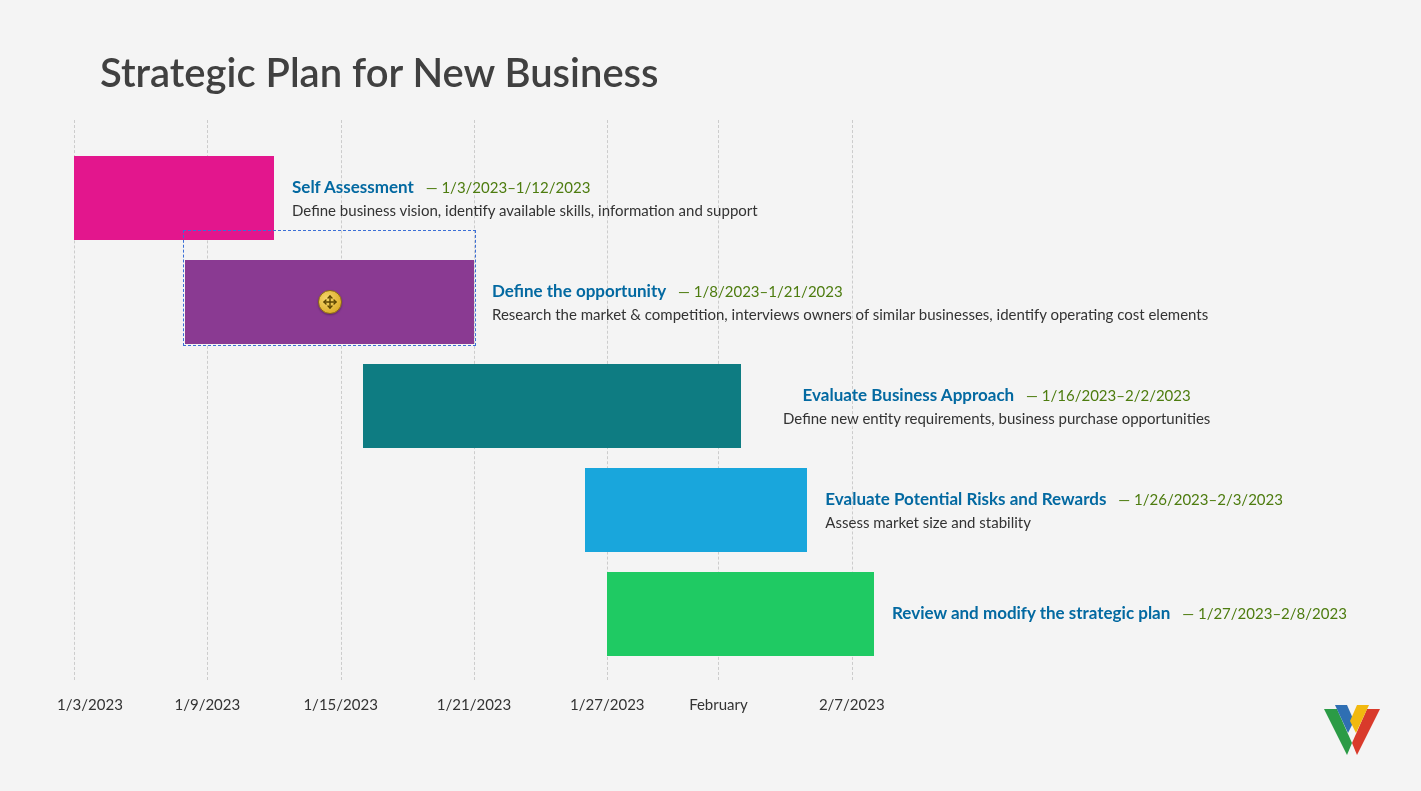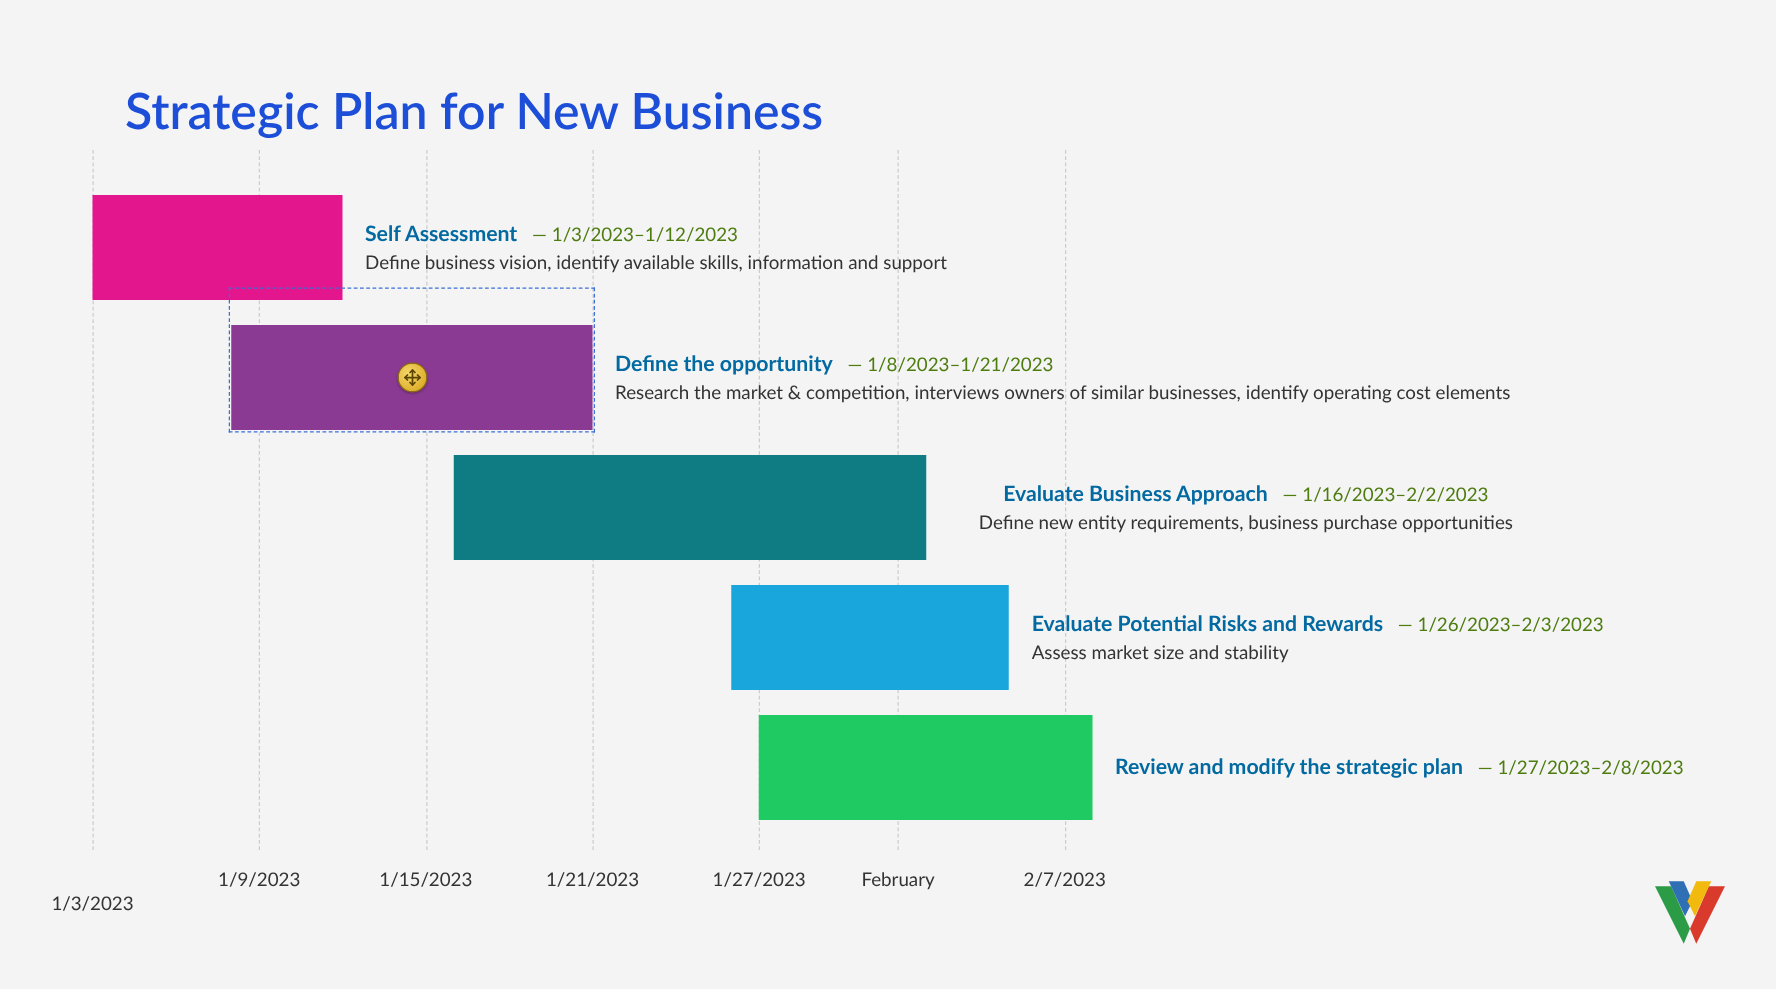--- a/index.html
+++ b/index.html
@@ -8,24 +8,24 @@
     background: #f4f4f4;
     width: 1421px;
     height: 791px;
     position: relative;
     overflow: hidden;
     color: #1a1a1a;
   }
   .title {
     position: absolute;
     left: 100px;
-    top: 64px;
+    top: 48px;
     font-size: 40px;
     font-weight: 600;
-    color: #1d4ed8;
+    color: #404040;
   }
   .chart-area {
     position: absolute;
     left: 74px;
     top: 120px;
     width: 800px;
     height: 560px;
   }
   .gridline {
     position: absolute;
@@ -92,21 +92,21 @@
     height: 58px;
   }
 </style>
 </head>
 <body>
 
 <h1 class="title">Strategic Plan for New Business</h1>
 
 <div class="chart-area" id="chart">
     <div class="gridline" style="left: 0px;"></div>
-    <div class="axis-label" style="left: 0px; margin-top: 19px;">1/3/2023</div>
+    <div class="axis-label" style="left: 16px;">1/3/2023</div>
     <div class="gridline" style="left: 133.333px;"></div>
     <div class="axis-label" style="left: 133.333px;">1/9/2023</div>
     <div class="gridline" style="left: 266.667px;"></div>
     <div class="axis-label" style="left: 266.667px;">1/15/2023</div>
     <div class="gridline" style="left: 400px;"></div>
     <div class="axis-label" style="left: 400px;">1/21/2023</div>
     <div class="gridline" style="left: 533.333px;"></div>
     <div class="axis-label" style="left: 533.333px;">1/27/2023</div>
     <div class="gridline" style="left: 644.444px;"></div>
     <div class="axis-label" style="left: 644.444px;">February</div>

